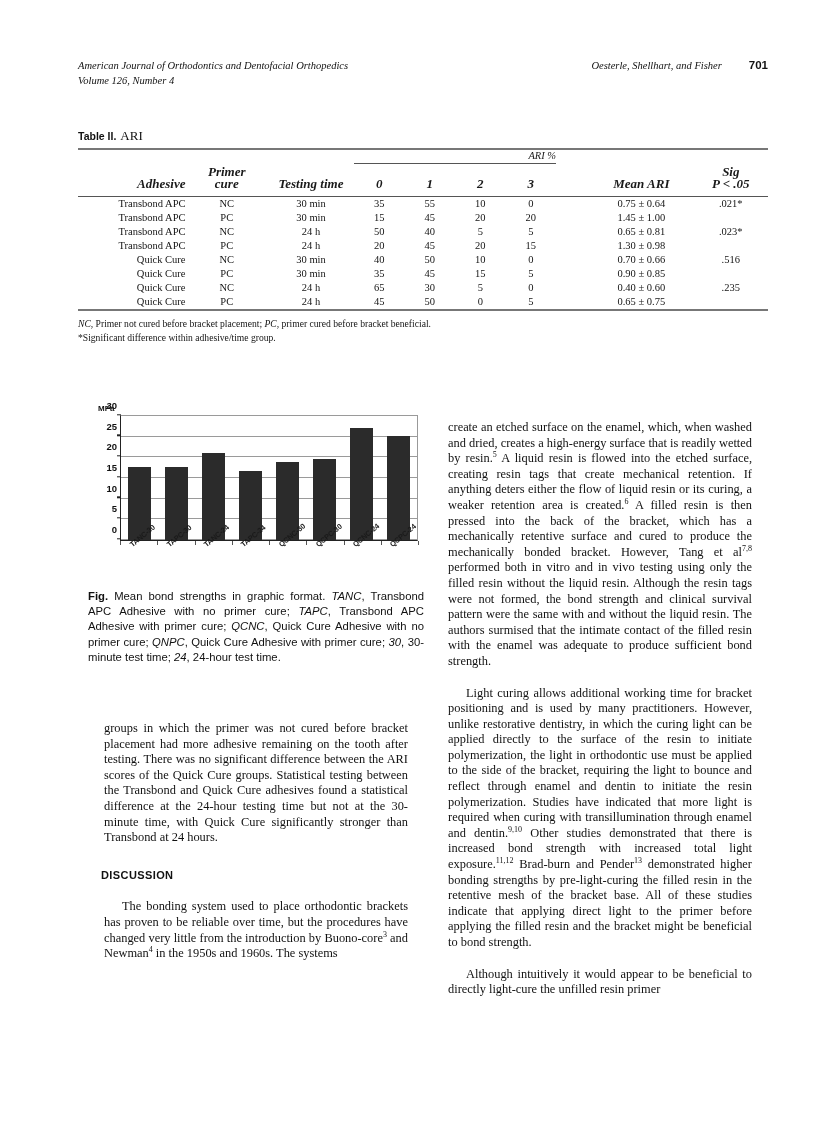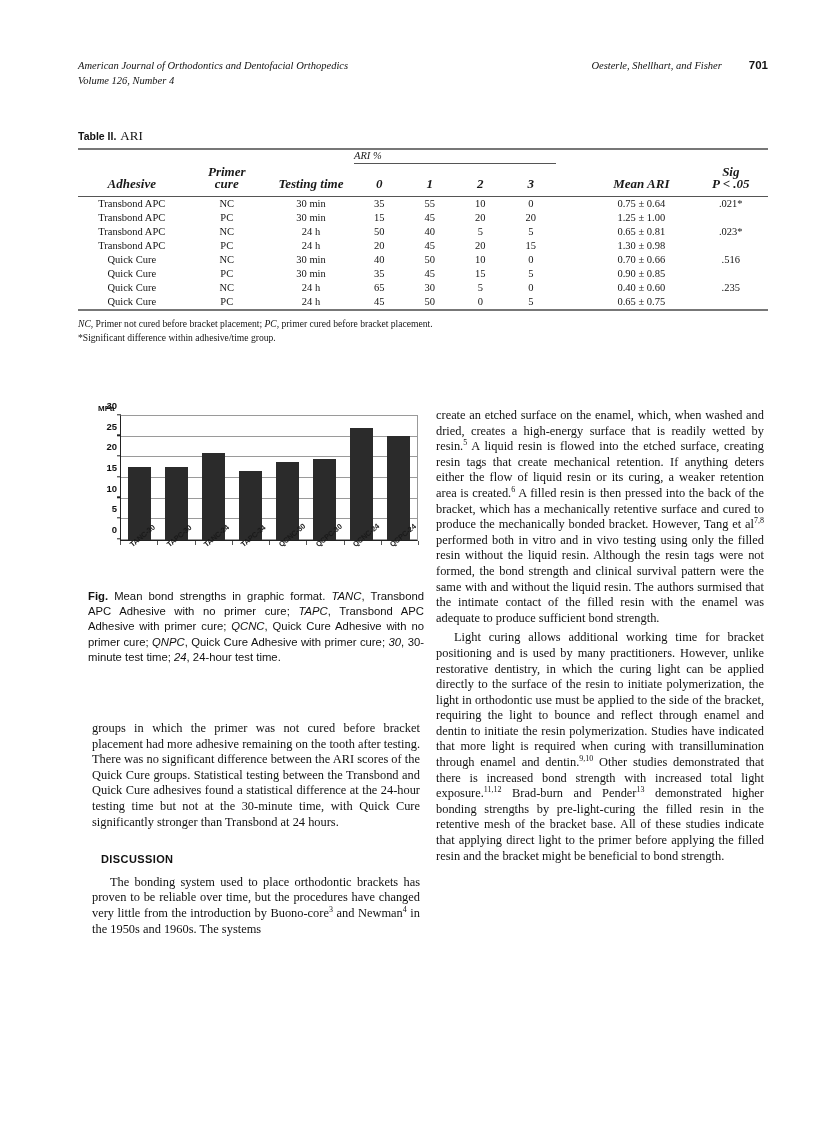--- a/index.html
+++ b/index.html
@@ -76,42 +76,42 @@
   table.ari {
     width: 690px;
     border-collapse: collapse;
     font-size: 10.5px;
   }
   table.ari thead tr.grouprow th {
     font-style: italic;
     font-weight: normal;
     padding: 0 0 2px 0;
     font-size: 10.5px;
-    text-align: left;
+    text-align: right;
     vertical-align: bottom;
   }
   table.ari thead tr.headrow th {
     font-style: italic;
     font-weight: bold;
     font-size: 13px;
     padding: 2px 0 5px 0;
     vertical-align: bottom;
     line-height: 12.5px;
   }
   .rule-top { border-top: 2.2px solid #777; }
   .rule-head-bottom { border-bottom: 1.4px solid #555; }
   .rule-bottom { border-bottom: 2.2px solid #777; }
   .subrule { border-bottom: 1px solid #555; }
   table.ari td {
     font-size: 10.5px;
     padding: 1.5px 0;
     text-align: center;
     color: #141414;
   }
-  table.ari td.adh, table.ari th.adh { text-align: center; }
+  table.ari td.adh, table.ari th.adh { text-align: right; }
   .col-adh   { width: 120px; }
   .col-prim  { width: 92px; }
   .col-time  { width: 96px; }
   .col-ari   { width: 59px; }
   .col-mean  { width: 120px; }
   .col-sig   { width: 85px; }
   .spacer-cell { width: 40px; }
   
   .tfoot {
     margin-top: 6px;
@@ -133,21 +133,21 @@
     width: 336px;
   }
   .bodytext {
     font-family: "Liberation Serif", serif;
     font-size: 12.4px;
     line-height: 15.6px;
     text-align: justify;
     color: #111;
     hyphens: none;
   }
-  .bodytext p { margin: 4px; text-indent: 18px; }
+  .bodytext p { margin: 16px; text-indent: 18px; }
   .bodytext p.noindent { text-indent: 0; }
   sup { font-size: 8px; vertical-align: super; line-height: 0; }
   h2.section {
     font-family: "Liberation Sans", sans-serif;
     font-size: 11px;
     font-weight: bold;
     letter-spacing: 0.4px;
     margin: 22px 0 7px 13px;
     color: #111;
   }
@@ -327,21 +327,21 @@
         </tr>
         <tr>
           <td class="adh">Transbond APC</td>
           <td>PC</td>
           <td>30 min</td>
           <td>15</td>
           <td>45</td>
           <td>20</td>
           <td>20</td>
           <td></td>
-          <td>1.25 ± 1.00</td>
+          <td>1.45 ± 1.00</td>
           <td></td>
         </tr>
         <tr>
           <td class="adh">Transbond APC</td>
           <td>NC</td>
           <td>24 h</td>
           <td>50</td>
           <td>40</td>
           <td>5</td>
           <td>5</td>
@@ -406,21 +406,21 @@
           <td>0</td>
           <td>5</td>
           <td></td>
           <td>0.65 ± 0.75</td>
           <td></td>
         </tr>
       </tbody>
     </table>
 
     <div class="tfoot">
-      <p><i>NC</i><span>, Primer not cured before bracket placement; </span><i>PC</i><span>, primer cured before bracket placement.</span></p>
+      <p><i>NC</i><span>, Primer not cured before bracket placement; </span><i>PC</i><span>, primer cured before bracket beneficial.</span></p>
       <p>*Significant difference within adhesive/time group.</p>
     </div>
   </div>
 
   <div class="col-left">
 
     <div class="figure-wrap">
       <div class="ylabel-mpa">MPa</div>
       <div class="chart">
         <div class="plot">
@@ -491,16 +491,17 @@
       <p class="noindent">groups in which the primer was not cured before bracket placement had more adhesive remaining on the tooth after testing. There was no significant difference between the ARI scores of the Quick Cure groups. Statistical testing between the Transbond and Quick Cure adhesives found a statistical difference at the 24-hour testing time but not at the 30-minute time, with Quick Cure significantly stronger than Transbond at 24 hours.</p>
       <h2 class="section">DISCUSSION</h2>
       <p><span>The bonding system used to place orthodontic brackets has proven to be reliable over time, but the procedures have changed very little from the introduction by Buono-core</span><sup>3</sup><span> and Newman</span><sup>4</sup><span> in the 1950s and 1960s. The systems</span></p>
     </div>
   </div>
 
   <div class="col-right">
     <div class="bodytext">
       <p class="noindent"><span>create an etched surface on the enamel, which, when washed and dried, creates a high-energy surface that is readily wetted by resin.</span><sup>5</sup><span> A liquid resin is flowed into the etched surface, creating resin tags that create mechanical retention. If anything deters either the flow of liquid resin or its curing, a weaker retention area is created.</span><sup>6</sup><span> A filled resin is then pressed into the back of the bracket, which has a mechanically retentive surface and cured to produce the mechanically bonded bracket. However, Tang et al</span><sup>7,8</sup><span> performed both in vitro and in vivo testing using only the filled resin without the liquid resin. Although the resin tags were not formed, the bond strength and clinical survival pattern were the same with and without the liquid resin. The authors surmised that the intimate contact of the filled resin with the enamel was adequate to produce sufficient bond strength.</span></p>
       <p><span>Light curing allows additional working time for bracket positioning and is used by many practitioners. However, unlike restorative dentistry, in which the curing light can be applied directly to the surface of the resin to initiate polymerization, the light in orthodontic use must be applied to the side of the bracket, requiring the light to bounce and reflect through enamel and dentin to initiate the resin polymerization. Studies have indicated that more light is required when curing with transillumination through enamel and dentin.</span><sup>9,10</sup><span> Other studies demonstrated that there is increased bond strength with increased total light exposure.</span><sup>11,12</sup><span> Brad-burn and Pender</span><sup>13</sup><span> demonstrated higher bonding strengths by pre-light-curing the filled resin in the retentive mesh of the bracket base. All of these studies indicate that applying direct light to the primer before applying the filled resin and the bracket might be beneficial to bond strength.</span></p>
+      <p>Although intuitively it would appear to be beneficial to directly light-cure the unfilled resin primer</p>
     </div>
   </div>
 
 </div>
 
 </body></html>

